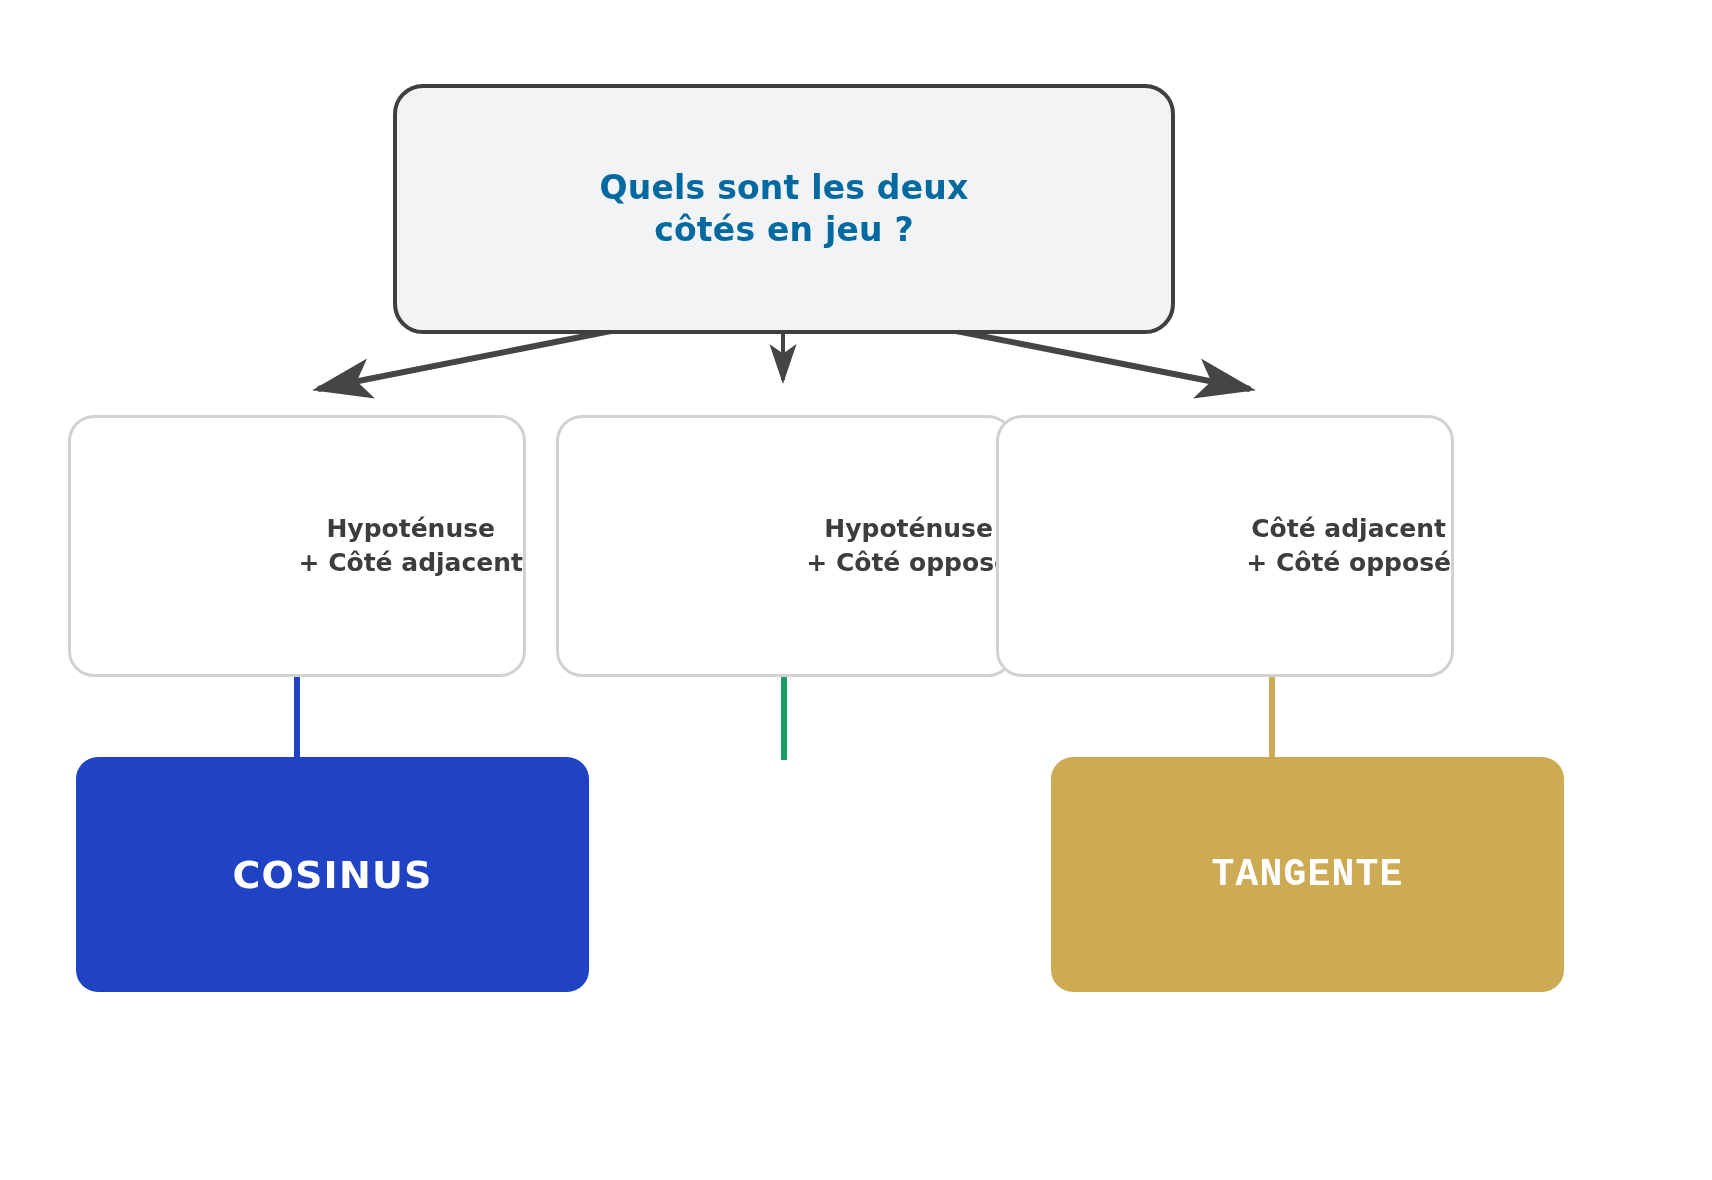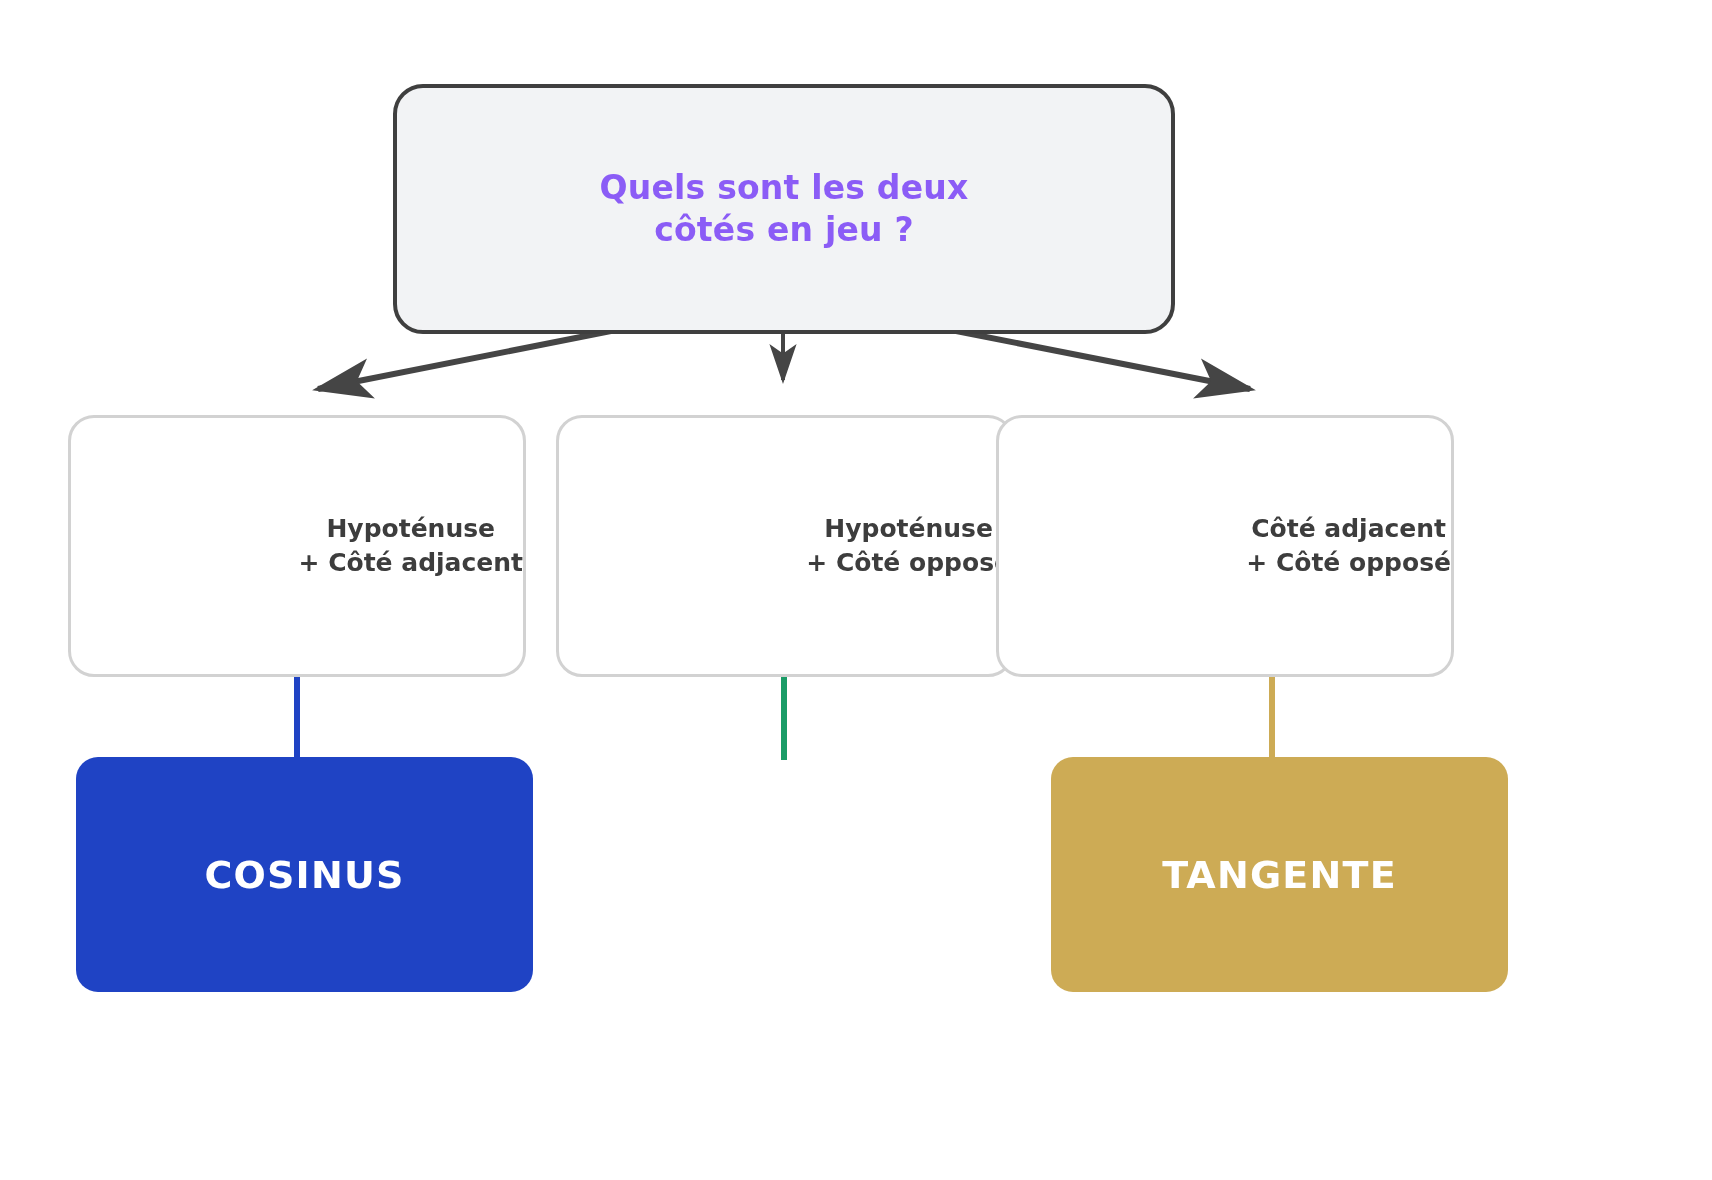--- a/index.html
+++ b/index.html
@@ -42,21 +42,21 @@
     border: 4px solid #3f3f3f;
     border-radius: 30px;
     display: flex;
     align-items: center;
     justify-content: center;
     z-index: 3;
   }
   .question-text {
     font-size: 33px;
     font-weight: bold;
-    color: #8b5cf6;
+    color: #0369a1;
     text-align: center;
     line-height: 1.28;
     letter-spacing: 0.2px;
     white-space: pre-line;
   }
 
   
   .cond-box {
     position: absolute;
     top: 415px;
@@ -81,32 +81,32 @@
     color: #3d3d3d;
     text-align: center;
     line-height: 1.38;
     white-space: pre-line;
   }
 
   
   .result-box {
     position: absolute;
     top: 757px;
-    width: 457px;
+    width: 513px;
     height: 235px;
     box-sizing: border-box;
     border-radius: 22px;
     display: flex;
     align-items: center;
     justify-content: center;
     z-index: 3;
   }
   .result-box.r0 { left: 76px; background: #1f43c4; }
   .result-box.r1 { left: 563px; background: #1b9c67; }
-  .result-box.r2 { left: 1051px; background: #cdab55; }
+  .result-box.r2 { left: 1051px; background: #cdab55; font-family: Liberation Mono, monospace; }
 
   .result-text {
     font-size: 38px;
     font-weight: bold;
     color: #ffffff;
     letter-spacing: 1.2px;
     text-align: center;
   }
 </style>
 </head>

